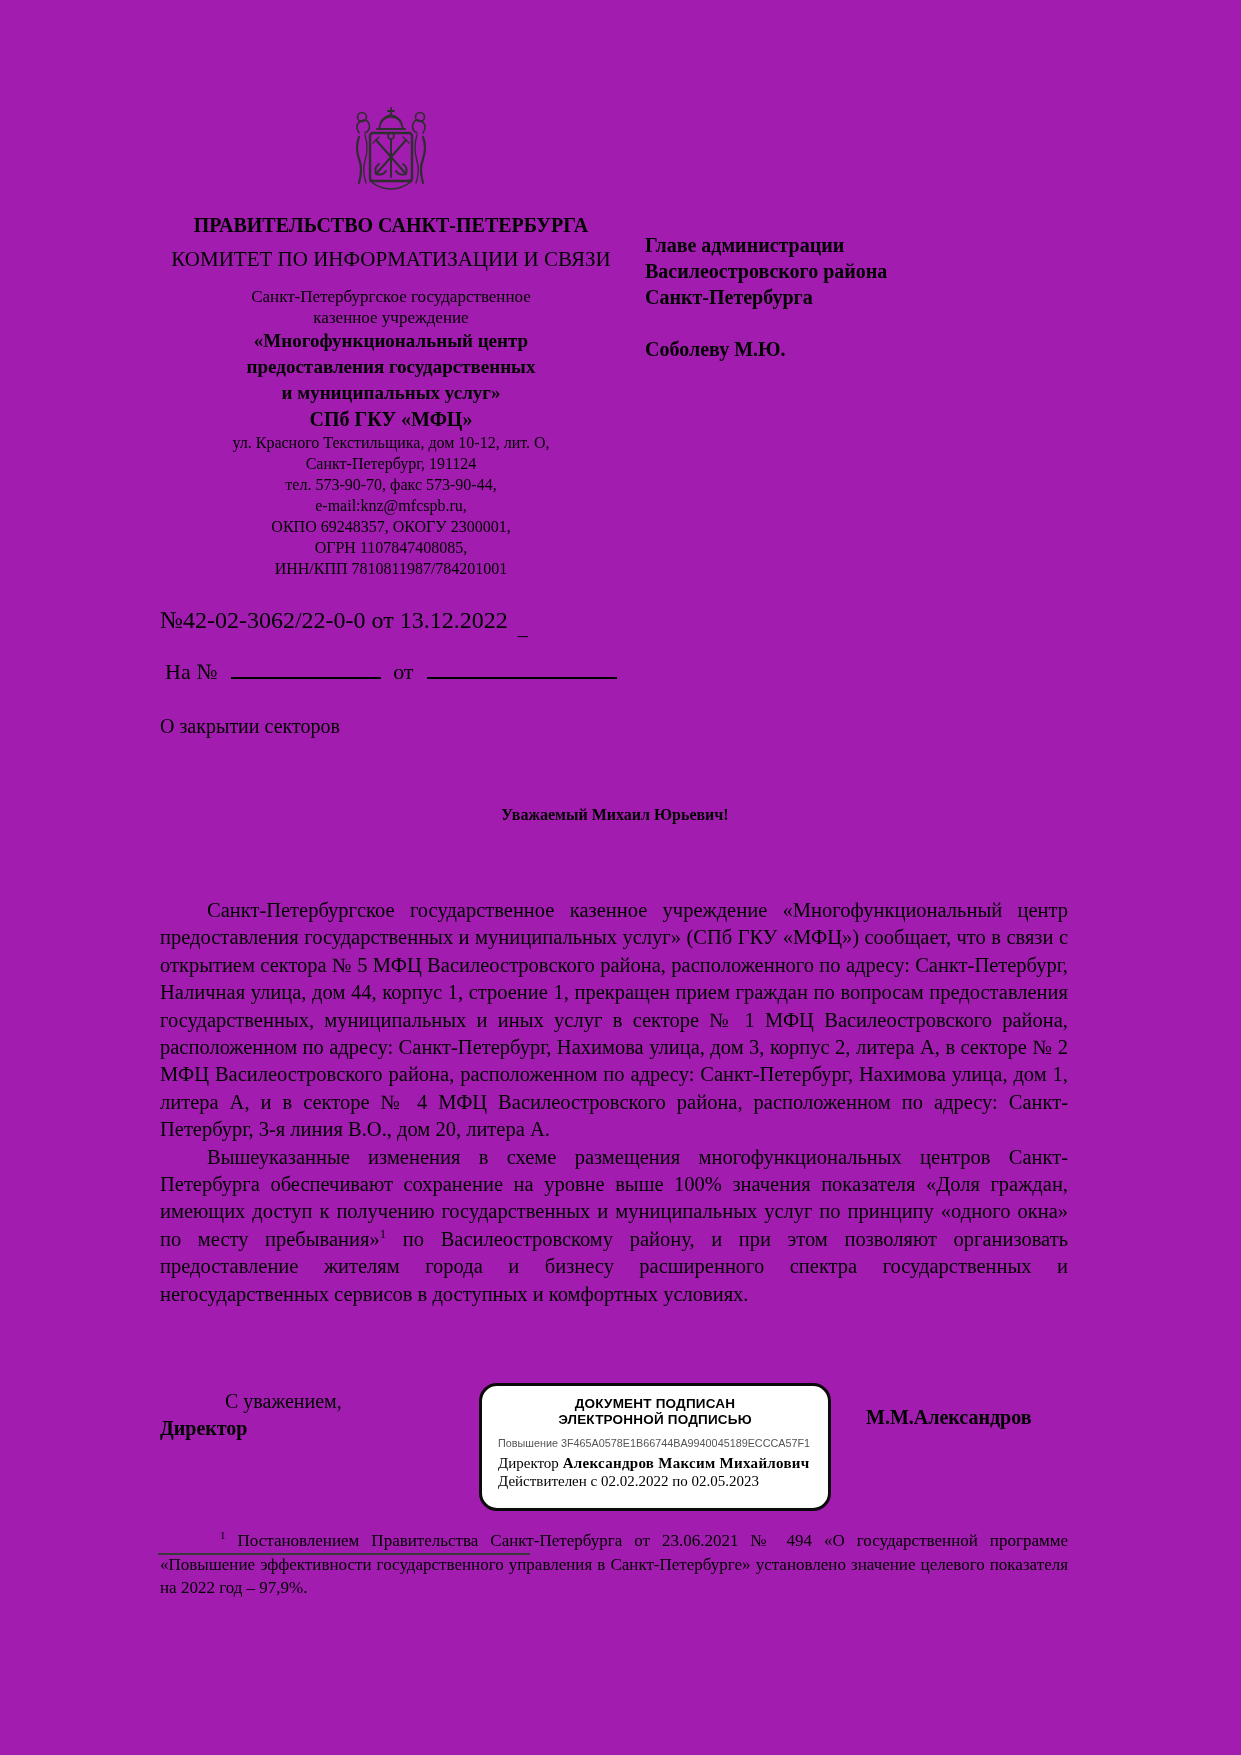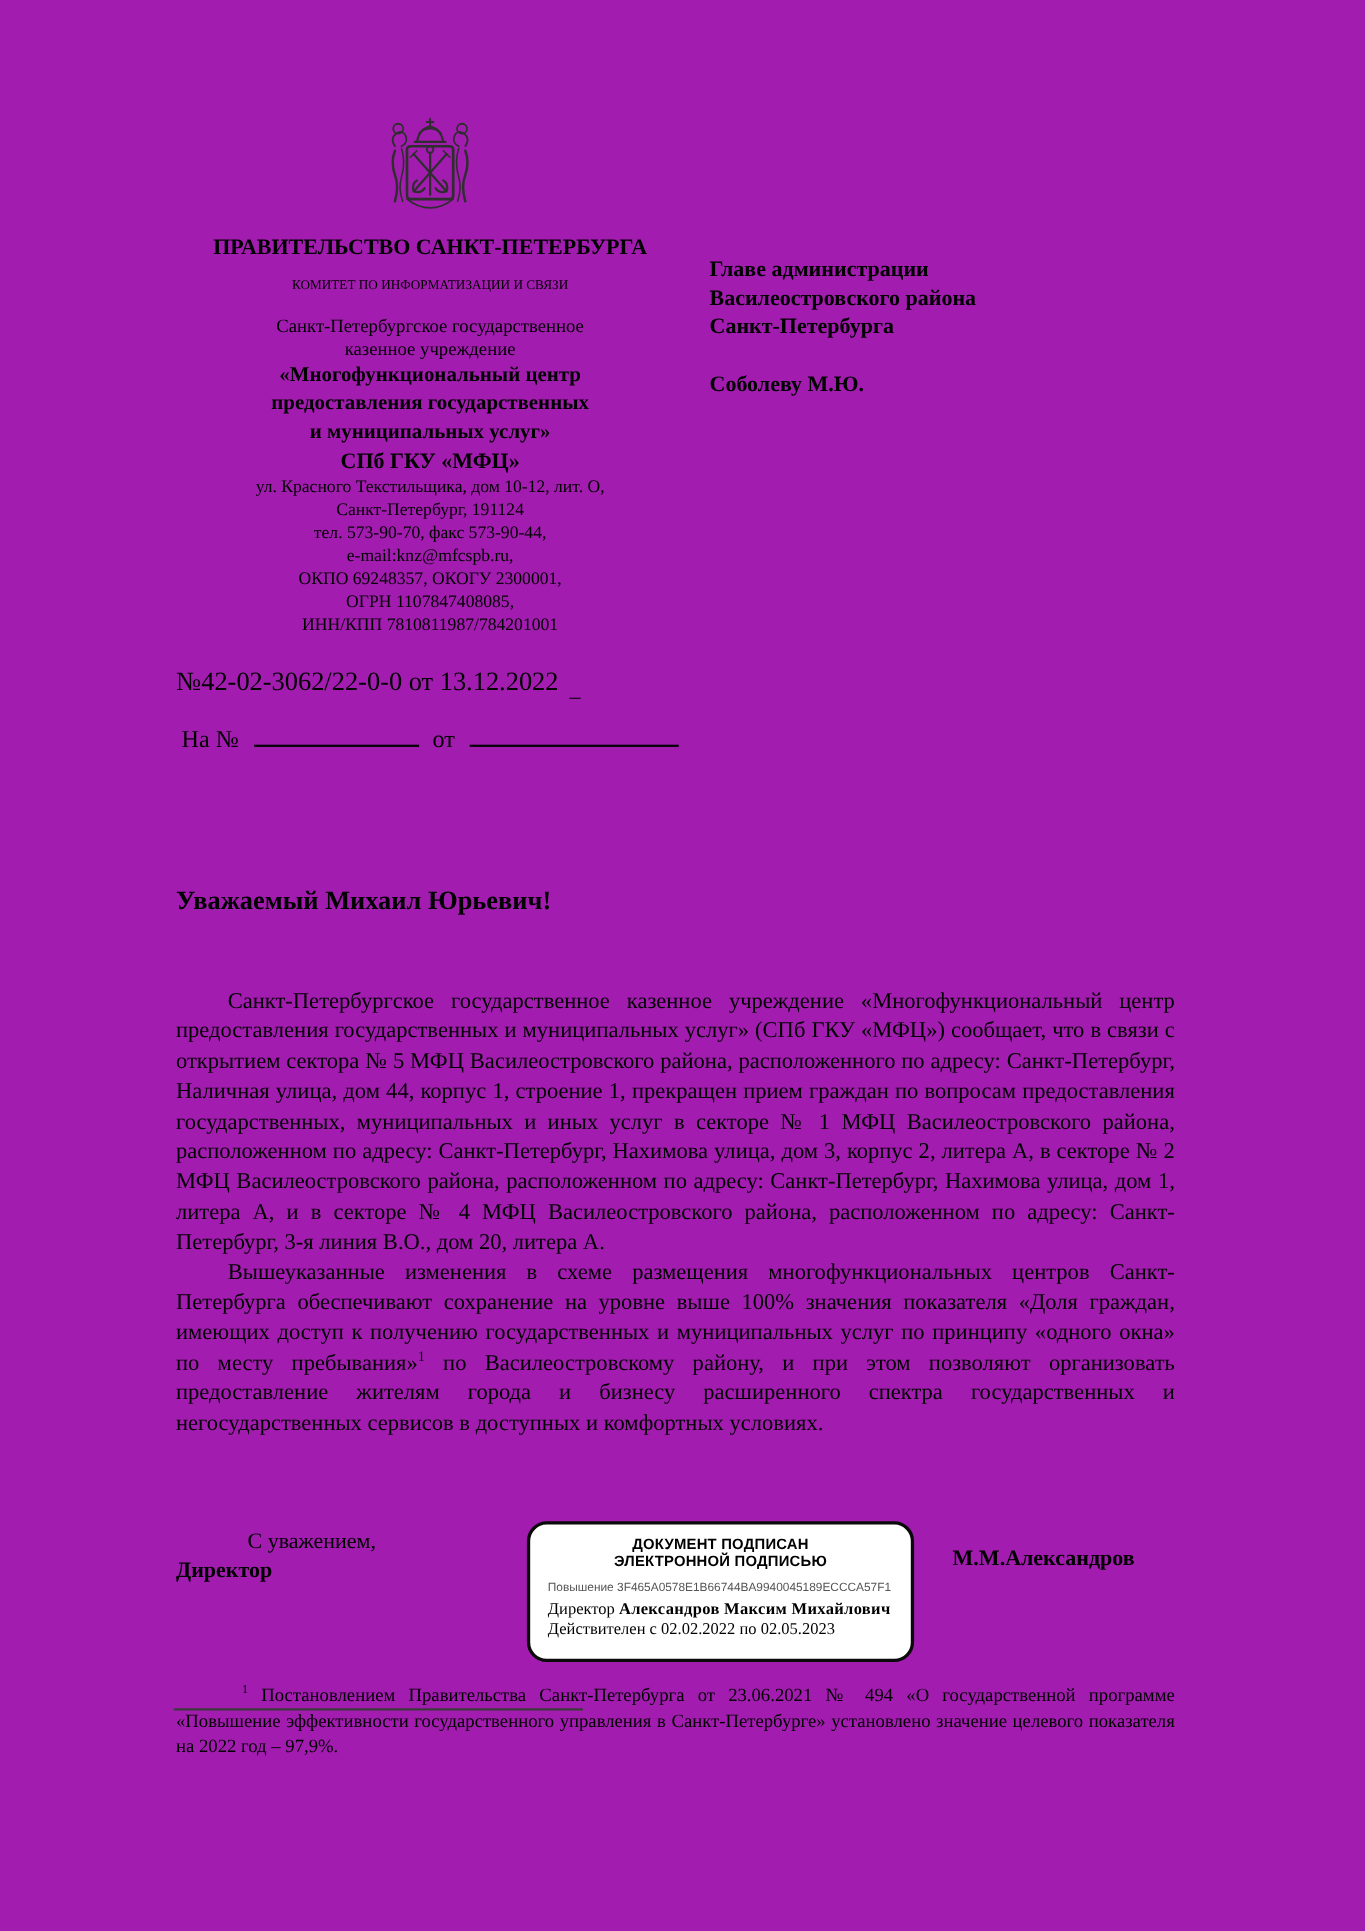--- a/index.html
+++ b/index.html
@@ -14,21 +14,21 @@
   }
   .abs{position:absolute;}
 
   
   .lh-col{
     left:145px;top:103px;width:492px;
     text-align:center;
   }
   .emblem{width:92px;height:102px;margin:0 auto 8px auto;display:block;}
   .lh-gov{font-weight:bold;font-size:20px;line-height:24px;margin:4px 0 12px 0;}
-  .lh-committee{font-size:12px;line-height:21px;margin:0 0 16px 0;}
+  .lh-committee{font-size:21px;line-height:21px;margin:0 0 16px 0;}
   .lh-orgtype{font-size:17px;line-height:21px;}
   .lh-orgname{font-weight:bold;font-size:19px;line-height:26px;}
   .lh-short{font-weight:bold;font-size:20px;line-height:26px;}
   .lh-contact{font-size:16px;line-height:21px;}
 
   
   .addr-col{
     left:645px;top:232px;width:330px;
     font-weight:bold;font-size:20px;line-height:26px;
     text-align:left;
@@ -44,21 +44,21 @@
     border-bottom:2px solid #000;
     vertical-align:baseline;
   }
   .blank-1{width:150px;margin:0 12px 0 14px;}
   .blank-2{width:190px;margin-left:14px;}
 
   
   .subject{left:160px;top:714px;width:500px;font-size:20px;line-height:25px;text-align:left;}
 
   
-  .greeting{left:160px;top:806px;width:910px;text-align:left;font-weight:bold;font-size:24px;}
+  .greeting{left:160px;top:806px;width:910px;text-align:center;font-weight:bold;font-size:16px;}
 
   
   .body-text{
     left:160px;top:850px;width:908px;
     font-size:20.5px;line-height:27.4px;
     text-align:justify;
     margin-top:47px;
   }
   .body-text p{margin:0;text-indent:47px;}
   .body-text sup{font-size:13px;line-height:0;}
@@ -162,20 +162,21 @@
 
   <div class="abs ref-number">
     <span>№42-02-3062/22-0-0 от 13.12.2022</span><span class="ref-trail">_</span>
   </div>
 
   <div class="abs ref-reply">
     <span>На №</span><span class="blank-line blank-1"></span><span>от</span><span class="blank-line blank-2"></span>
   </div>
 
   <div class="abs subject">
+    <div>О закрытии секторов</div>
   </div>
 
   <div class="abs greeting">Уважаемый Михаил Юрьевич!</div>
 
   <div class="abs body-text">
     <p><span>Санкт-Петербургское государственное казенное учреждение «Многофункциональный центр предоставления государственных и муниципальных услуг» (СПб ГКУ «МФЦ») сообщает, что в связи с открытием сектора № 5 МФЦ Василеостровского района, расположенного по адресу: Санкт-Петербург, Наличная улица, дом 44, корпус 1, строение 1, прекращен прием граждан по вопросам предоставления государственных, муниципальных и иных услуг в секторе № 1 МФЦ Василеостровского района, расположенном по адресу: Санкт-Петербург, Нахимова улица, дом 3, корпус 2, литера А, в секторе № 2 МФЦ Василеостровского района, расположенном по адресу: Санкт-Петербург, Нахимова улица, дом 1, литера А, и в секторе № 4 МФЦ Василеостровского района, расположенном по адресу: Санкт-Петербург, 3-я линия В.О., дом 20, литера А.</span></p>
     <p><span>Вышеуказанные изменения в схеме размещения многофункциональных центров Санкт-Петербурга обеспечивают сохранение на уровне выше 100% значения показателя «Доля граждан, имеющих доступ к получению государственных и муниципальных услуг по принципу «одного окна» по месту пребывания»</span><sup>1</sup><span> по Василеостровскому району, и при этом позволяют организовать предоставление жителям города и бизнесу расширенного спектра государственных и негосударственных сервисов в доступных и комфортных условиях.</span></p>
   </div>
 
   <div class="abs sig-left">

